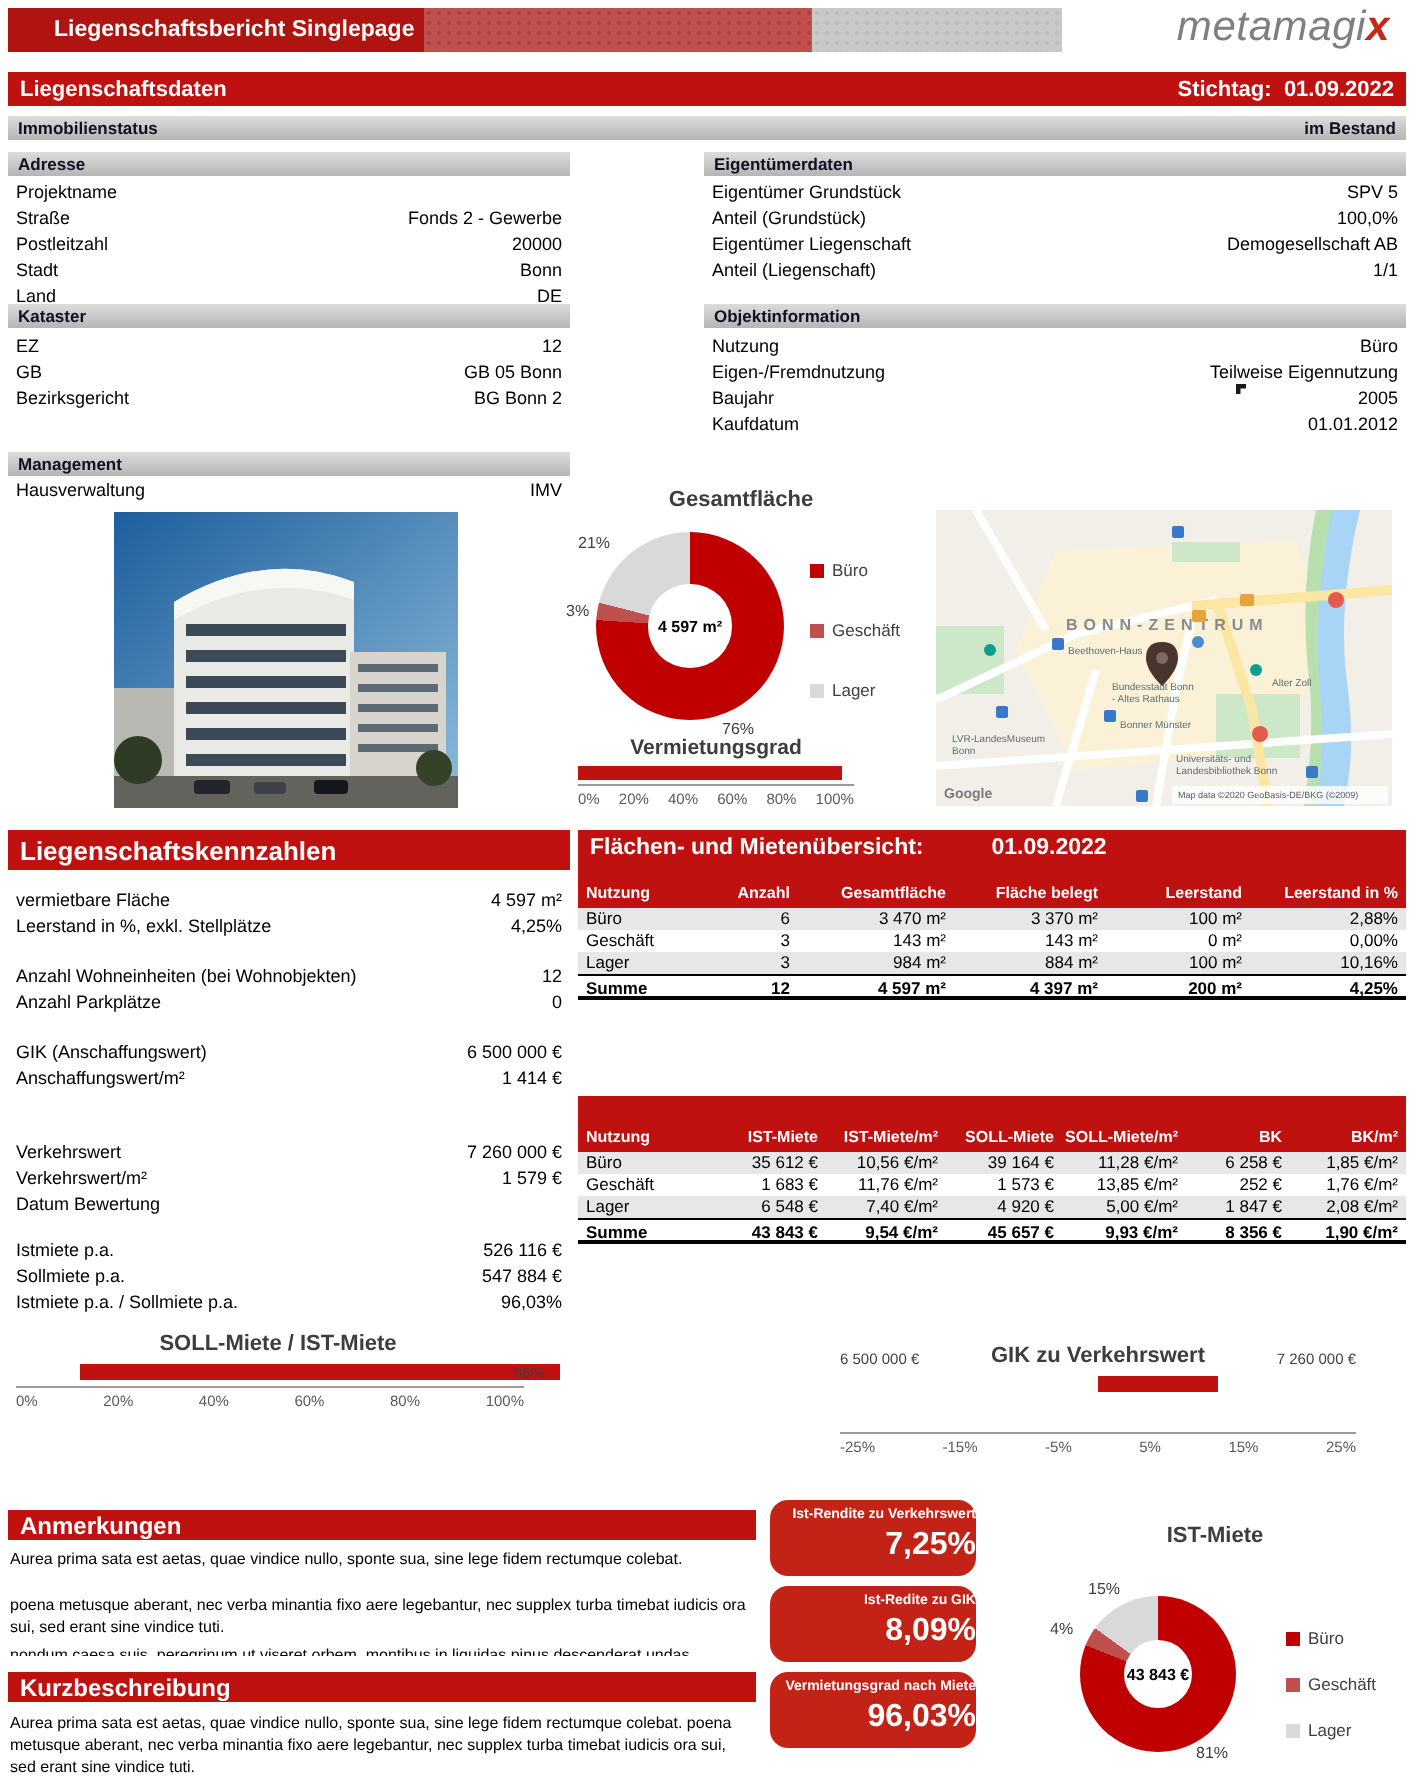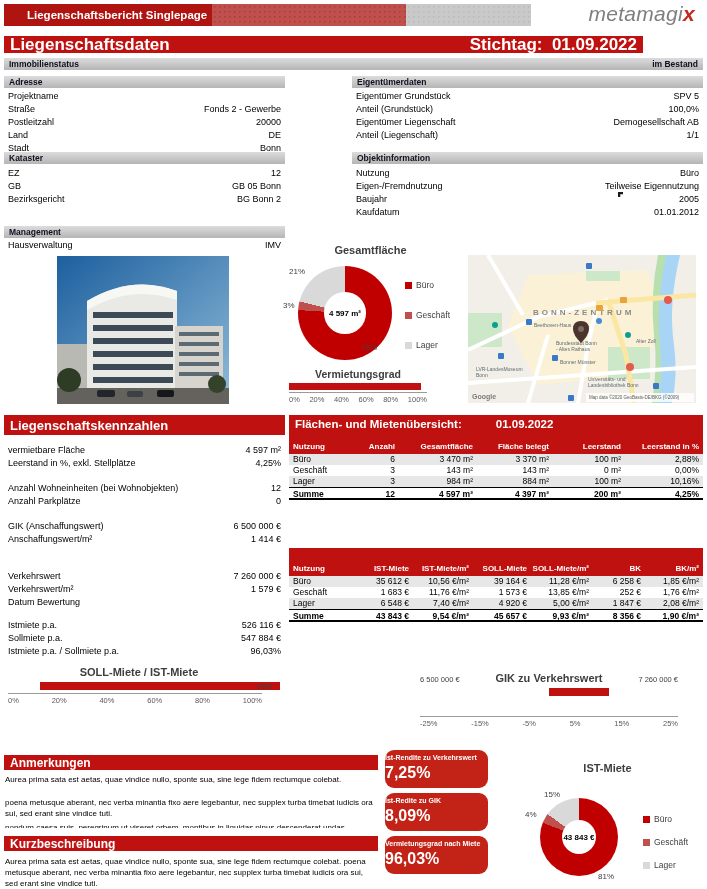--- a/index.html
+++ b/index.html
@@ -13,21 +13,21 @@
   .seg2{left:212px;width:194px;background:#c0504d;
         background-image:radial-gradient(#ad413e 1px,transparent 1px);background-size:5px 5px;}
   .seg3{left:406px;width:125px;background:#c9c9c9;
         background-image:radial-gradient(#bdbdbd 1px,transparent 1px);background-size:5px 5px;}
   .logo{position:absolute;right:12px;top:2px;font-size:21px;font-style:italic;
         color:#7f7f7f;letter-spacing:.3px;}
   .logo .x{color:#c7271a;font-weight:bold;}
   
   .redbar{background:#bf1210;color:#fff;font-weight:bold;display:flex;
           justify-content:space-between;align-items:center;box-sizing:border-box;}
-  .databar{left:4px;top:36px;width:639px;height:17px;font-size:17px;padding:0 6px;}
+  .databar{left:4px;top:36px;width:699px;height:17px;font-size:11px;padding:0 6px;}
   
   .silver{background:linear-gradient(#dcdcdc,#b5b5b5);color:#101020;font-weight:bold;
           font-size:8.5px;line-height:12px;height:12px;padding:0 5px;display:flex;
           justify-content:space-between;box-sizing:border-box;}
   
   .frow{display:flex;justify-content:space-between;height:13px;line-height:13px;
         font-size:9px;padding:0 4px;}
   .flabel{white-space:nowrap;}
   .fvalue{white-space:nowrap;text-align:right;}
   
@@ -58,21 +58,21 @@
   .plabel{position:absolute;font-size:8px;color:#404040;}
   .legend-item{display:flex;align-items:center;gap:4px;font-size:8.5px;color:#404040;
                position:absolute;}
   .sw{width:7px;height:7px;display:inline-block;}
   
   .axisrow{display:flex;justify-content:space-between;font-size:7.5px;color:#595959;
            border-top:1px solid #9a9a9a;padding-top:2px;}
   .hbar{background:#bf1210;height:7px;}
   
   .kpi{position:absolute;left:385px;width:103px;height:38px;background:#c32317;
-       border-radius:9px;color:#fff;text-align:left;box-sizing:border-box;padding-top:4px;}
+       border-radius:9px;color:#fff;text-align:right;box-sizing:border-box;padding-top:4px;}
   .kpi .klabel{font-size:7px;font-weight:bold;line-height:8px;}
   .kpi .kvalue{font-size:16px;font-weight:bold;line-height:22px;}
   
   .note{font-size:8px;line-height:11px;width:372px;}
   .clip{height:6px;overflow:hidden;}
   .notebar{height:15px;font-size:12px;padding:0 6px;}
   .marker{width:5px;height:5px;background:#1a1a1a;position:absolute;
           clip-path:polygon(0 0,100% 0,100% 45%,45% 45%,45% 100%,0 100%);}
   svg text{font-family:"Liberation Sans",sans-serif;}
 </style>
@@ -104,26 +104,26 @@
     </div>
     <div class="frow">
       <span class="flabel">Straße</span>
       <span class="fvalue">Fonds 2 - Gewerbe</span>
     </div>
     <div class="frow">
       <span class="flabel">Postleitzahl</span>
       <span class="fvalue">20000</span>
     </div>
     <div class="frow">
+      <span class="flabel">Stadt</span>
+      <span class="fvalue">Bonn</span>
+    </div>
+    <div class="frow">
       <span class="flabel">Land</span>
       <span class="fvalue">DE</span>
-    </div>
-    <div class="frow">
-      <span class="flabel">Stadt</span>
-      <span class="fvalue">Bonn</span>
     </div>
   </div>
 
 <div class="abs silver" style="left:352px;top:76px;width:351px;">
   <span>Eigentümerdaten</span>
 </div>
 <div class="abs" style="left:352px;top:90px;width:351px;">
     <div class="frow">
       <span class="flabel">Eigentümer Grundstück</span>
       <span class="fvalue">SPV 5</span>
@@ -229,21 +229,21 @@
   <rect x="100" y="134" width="17" height="7" rx="2" fill="#14181c"></rect>
 </svg>
 </div>
 
 <div class="abs" style="left:283px;top:244px;width:175px;height:160px;">
   <div class="ctitle">Gesamtfläche</div>
   <div class="donut" style="left: 15px; top: 22px; width: 94px; height: 94px; position: absolute; background: conic-gradient(rgb(192, 0, 0) 0%, rgb(192, 0, 0) 76%, rgb(192, 80, 77) 76%, rgb(192, 80, 77) 79%, rgb(217, 217, 217) 79%, rgb(217, 217, 217) 100%);"></div>
   <div class="dcenter" style="left:15px;top:65px;width:94px;">4 597 m²</div>
   <div class="plabel" style="left:6px;top:23px;">21%</div>
   <div class="plabel" style="left:0px;top:57px;">3%</div>
-  <div class="plabel" style="left:78px;top:99px;">76%</div>
+  <div class="plabel" style="left:78px;top:116px;">76%</div>
   <div class="legend-item" style="left:122px;top:36px;">
       <span class="sw" style="background: rgb(192, 0, 0);"></span>
       <span>Büro</span>
     </div>
   <div class="legend-item" style="left:122px;top:66px;">
       <span class="sw" style="background: rgb(192, 80, 77);"></span>
       <span>Geschäft</span>
     </div>
   <div class="legend-item" style="left:122px;top:96px;">
       <span class="sw" style="background: rgb(217, 217, 217);"></span>

